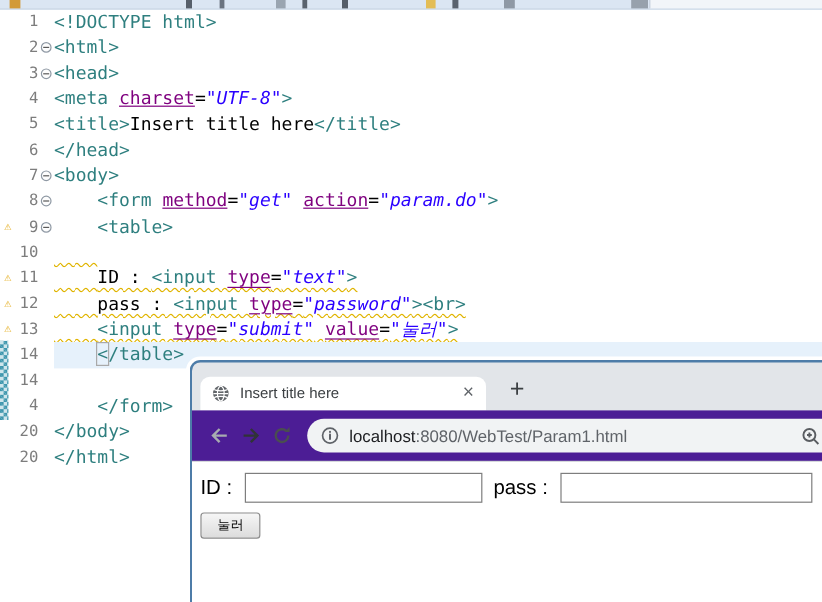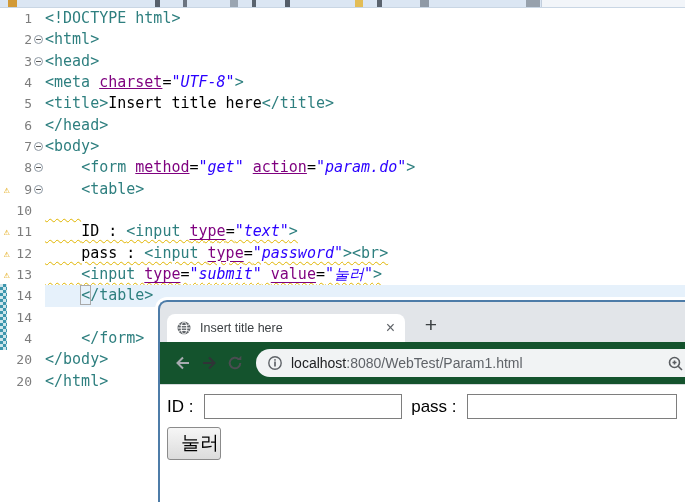--- a/index.html
+++ b/index.html
@@ -64,37 +64,37 @@
     border-left:2px solid var(--c-windowBorder);border-radius:9px 0 0 0;
     background:var(--c-tabStrip);overflow:hidden;display:flex;flex-direction:column;}
   .tabstrip{height:40px;position:relative;flex:none;}
   .tab{position:absolute;left:7px;bottom:0;width:238px;height:28px;background:#fff;
     border-radius:8px 8px 0 0;display:flex;align-items:center;padding:0 8px 0 10px;}
   .tab-title{flex:1;font-size:12.5px;color:#3c4043;margin-left:9px;white-space:nowrap;
     overflow:hidden;}
   .tab-close{font-size:16px;color:#5f6368;line-height:1;cursor:default;padding:0 2px;}
   .newtab{position:absolute;left:258px;bottom:3px;width:26px;height:26px;text-align:center;
     font-size:21px;line-height:24px;color:#3c4043;}
-  .navbar{height:43px;background:#14532d;border-bottom:1px solid #d6d9dc;display:flex;
+  .navbar{height:43px;background:#4c1d95;border-bottom:1px solid #d6d9dc;display:flex;
     align-items:center;padding-left:10px;position:relative;flex:none;}
   .navbtn{flex:none;width:26px;height:26px;display:flex;align-items:center;justify-content:center;}
   .pill{flex:1;height:28px;background:var(--c-pill);border-radius:14px 0 0 14px;
     margin-left:8px;display:flex;align-items:center;padding-left:11px;overflow:hidden;}
   .url{font-size:14px;margin-left:8px;white-space:nowrap;}
   .url .host{color:var(--c-urlDark);}
   .url .rest{color:var(--c-urlGray);}
   .zoomicon{position:absolute;right:0px;top:13px;width:18px;height:18px;}
   .bcontent{flex:1;background:#fff;padding:9px 0 0 7px;font-family:"Liberation Sans",sans-serif;}
   .formrow{display:flex;align-items:center;}
   .plabel{font-size:17px;color:#000;white-space:pre;}
   .pinput{width:198px;height:25px;border:1px solid #7e7e7e;background:#fff;margin-left:6px;
     outline:none;font-size:14px;padding:0 4px;}
   .pinput.pass{width:210px;}
   .plabel.pass{margin-left:9px;}
-  .pbtn{margin-top:8px;font-size:19px;color:#000;padding:2px 1px 3px 13px;
+  .pbtn{margin-top:8px;font-size:11px;color:#000;padding:2px 13px 3px 13px;
     background:linear-gradient(#f6f6f6,#dcdcdc);border:1px solid #8b8b8b;border-radius:3px;
     font-family:"Liberation Sans",sans-serif;}
 </style>
 </head>
 <body>
 
 <div id="stage">
 
   <div class="toolbar">
     <div class="tf tf1"></div>

